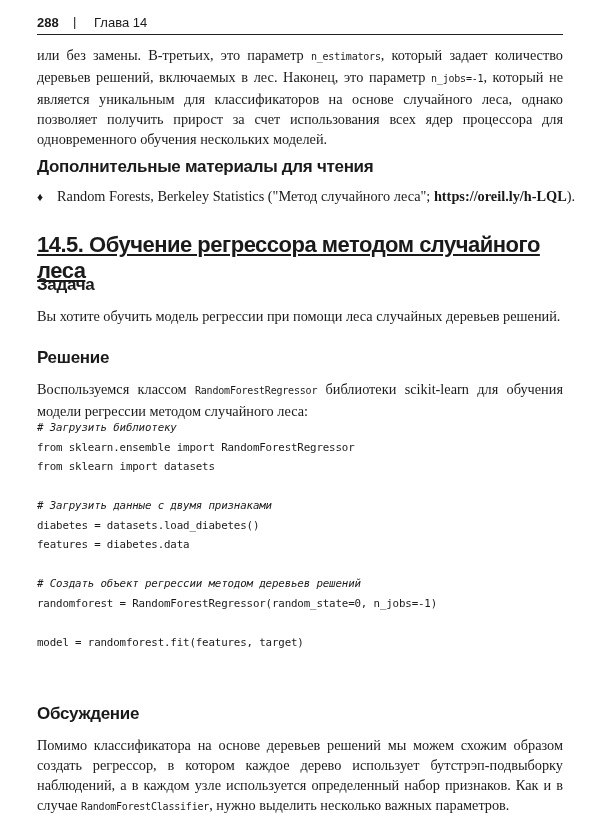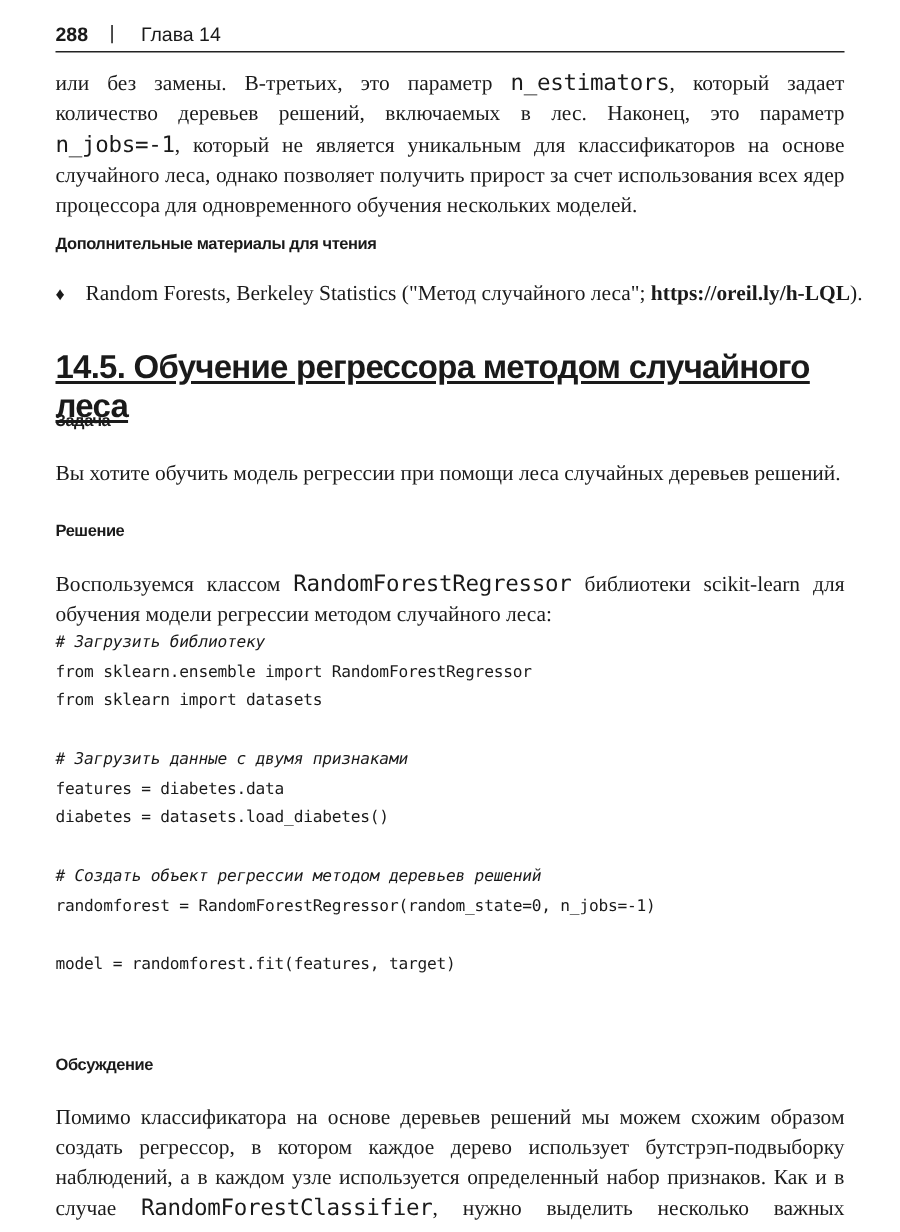--- a/index.html
+++ b/index.html
@@ -3,22 +3,22 @@
 <meta charset="utf-8">
 <style>
   html, body { margin: 0; padding: 0; background: #ffffff; }
   body { width: 600px; height: 821px; position: relative; overflow: hidden; color: #1a1a1a; }
   .page { position: absolute; left: 37px; top: 0; width: 526px; }
   .header { position: absolute; top: 14px; left: 0; width: 526px; height: 20px; border-bottom: 1.5px solid #222; font-family: "Liberation Sans", sans-serif; font-size: 13px; }
   .header .pnum { position: absolute; left: 0; top: 1px; font-weight: bold; }
   .header .sep { position: absolute; left: 36px; top: 0px; }
   .header .chap { position: absolute; left: 57px; top: 1px; }
   .serif { font-family: "Liberation Serif", serif; font-size: 14.3px; line-height: 20px; text-align: justify; }
-  .mono { font-family: "DejaVu Sans Mono", monospace; font-size: 15px; letter-spacing: -0.2px; }
-  .h3 { font-family: "Liberation Sans", sans-serif; font-weight: bold; font-size: 11px; position: absolute; left: 0; letter-spacing: -0.3px; }
+  .mono { font-family: "DejaVu Sans Mono", monospace; font-size: 10px; letter-spacing: -0.2px; }
+  .h3 { font-family: "Liberation Sans", sans-serif; font-weight: bold; font-size: 17px; position: absolute; left: 0; letter-spacing: -0.3px; }
   .h2 { font-family: "Liberation Sans", sans-serif; font-weight: bold; font-size: 22px; position: absolute; left: 0; letter-spacing: -0.5px; text-decoration: underline; }
   .block { position: absolute; left: 0; width: 526px; }
   .block p { margin: 0; }
   .bullet { position: absolute; left: 0; width: 526px; font-family: "Liberation Serif", serif; font-size: 14.3px; line-height: 20px; white-space: nowrap; }
   .bullet .diamond { display: inline-block; width: 20px; font-size: 12px; }
   .bullet b { font-weight: bold; }
   .code { position: absolute; left: 0; width: 526px; }
   .code .line { font-family: "DejaVu Sans Mono", monospace; font-size: 10.8px; height: 19.5px; line-height: 19.5px; white-space: pre; letter-spacing: -0.15px; }
   .code .comment { font-style: italic; }
 </style>
@@ -56,22 +56,22 @@
   <div class="block serif" style="top:379px;">
     <p><span>Воспользуемся классом </span><span class="mono">RandomForestRegressor</span><span> библиотеки scikit-learn для обучения модели регрессии методом случайного леса:</span></p>
   </div>
 
   <div class="code" style="top:418px;">
       <div class="line comment"># Загрузить библиотеку</div>
       <div class="line">from sklearn.ensemble import RandomForestRegressor</div>
       <div class="line">from sklearn import datasets</div>
       <div class="line"></div>
       <div class="line comment"># Загрузить данные с двумя признаками</div>
+      <div class="line">diabetes = datasets.load_diabetes()</div>
       <div class="line">features = diabetes.data</div>
-      <div class="line">diabetes = datasets.load_diabetes()</div>
       <div class="line"></div>
       <div class="line comment"># Создать объект регрессии методом деревьев решений</div>
       <div class="line">randomforest = RandomForestRegressor(random_state=0, n_jobs=-1)</div>
       <div class="line"></div>
       <div class="line">model = randomforest.fit(features, target)</div>
     </div>
 
   <div class="h3" style="top:704px;">Обсуждение</div>
 
   <div class="block serif" style="top:735px;">

